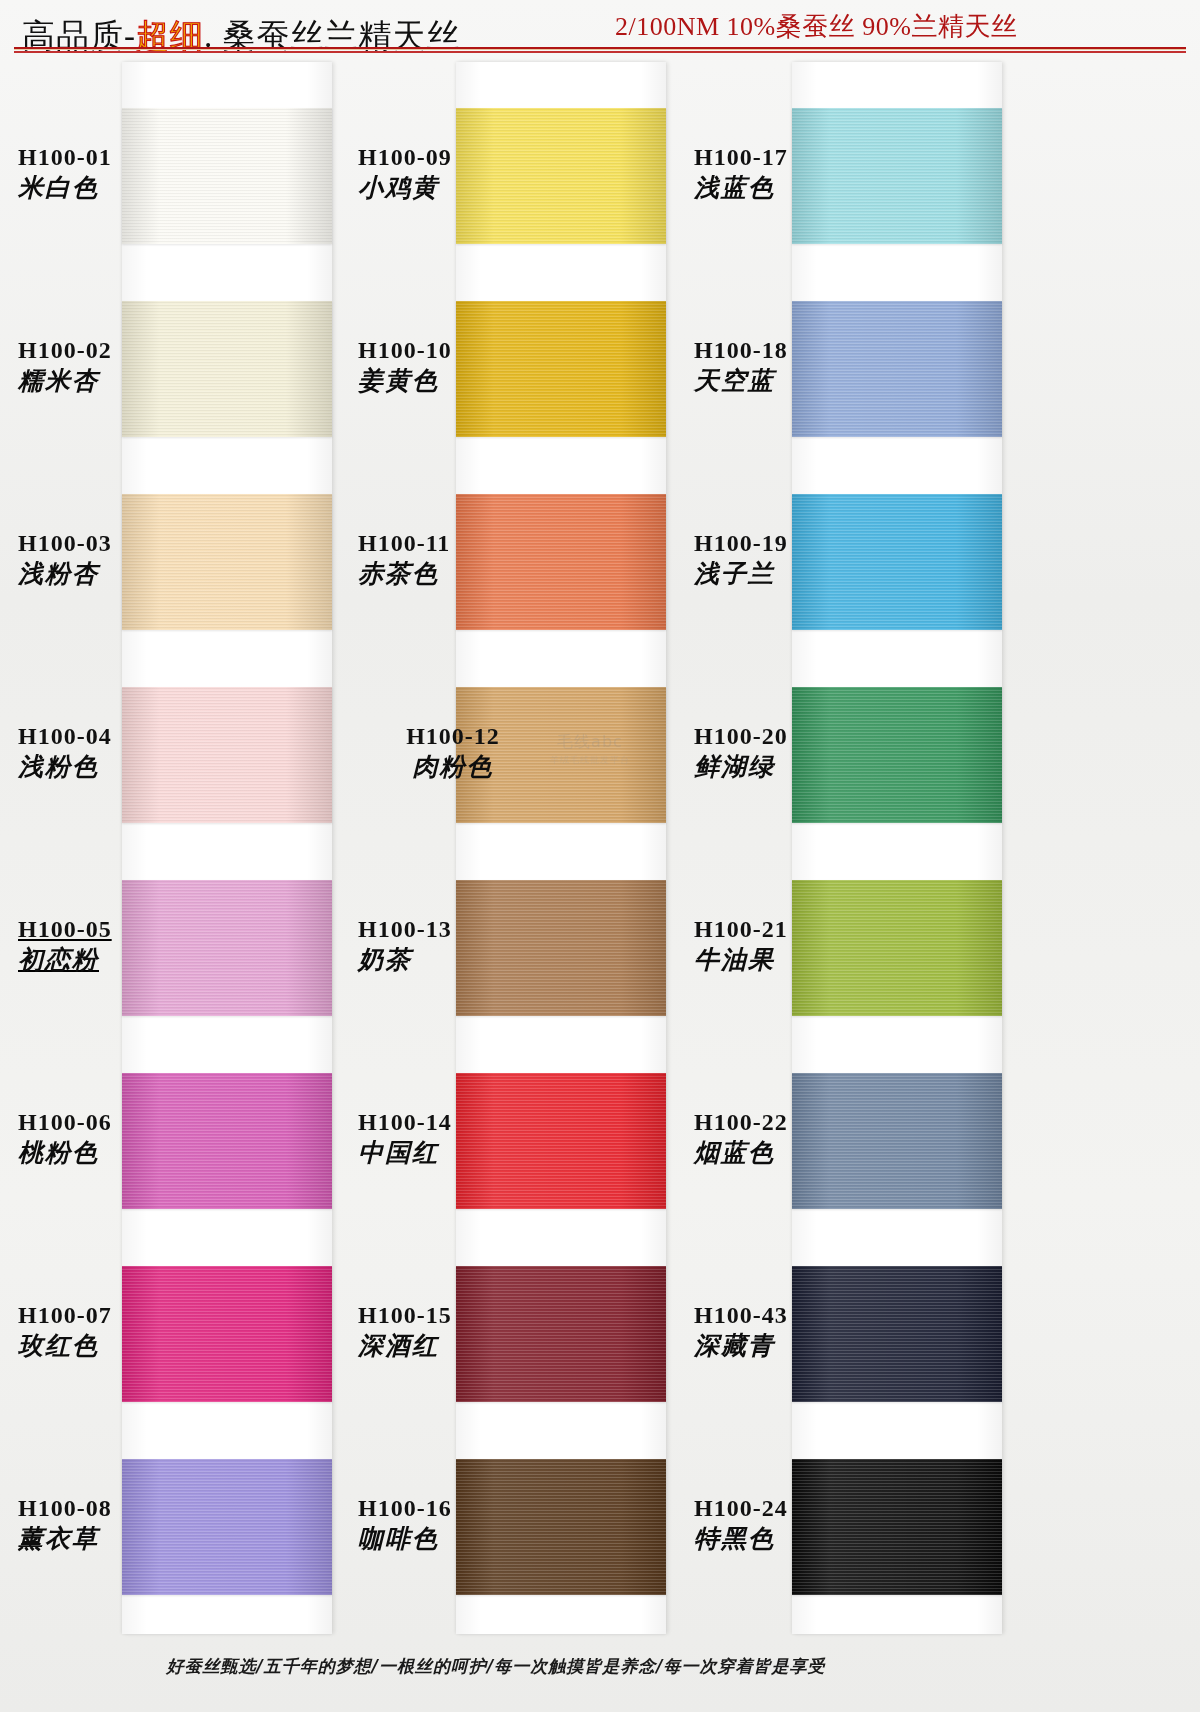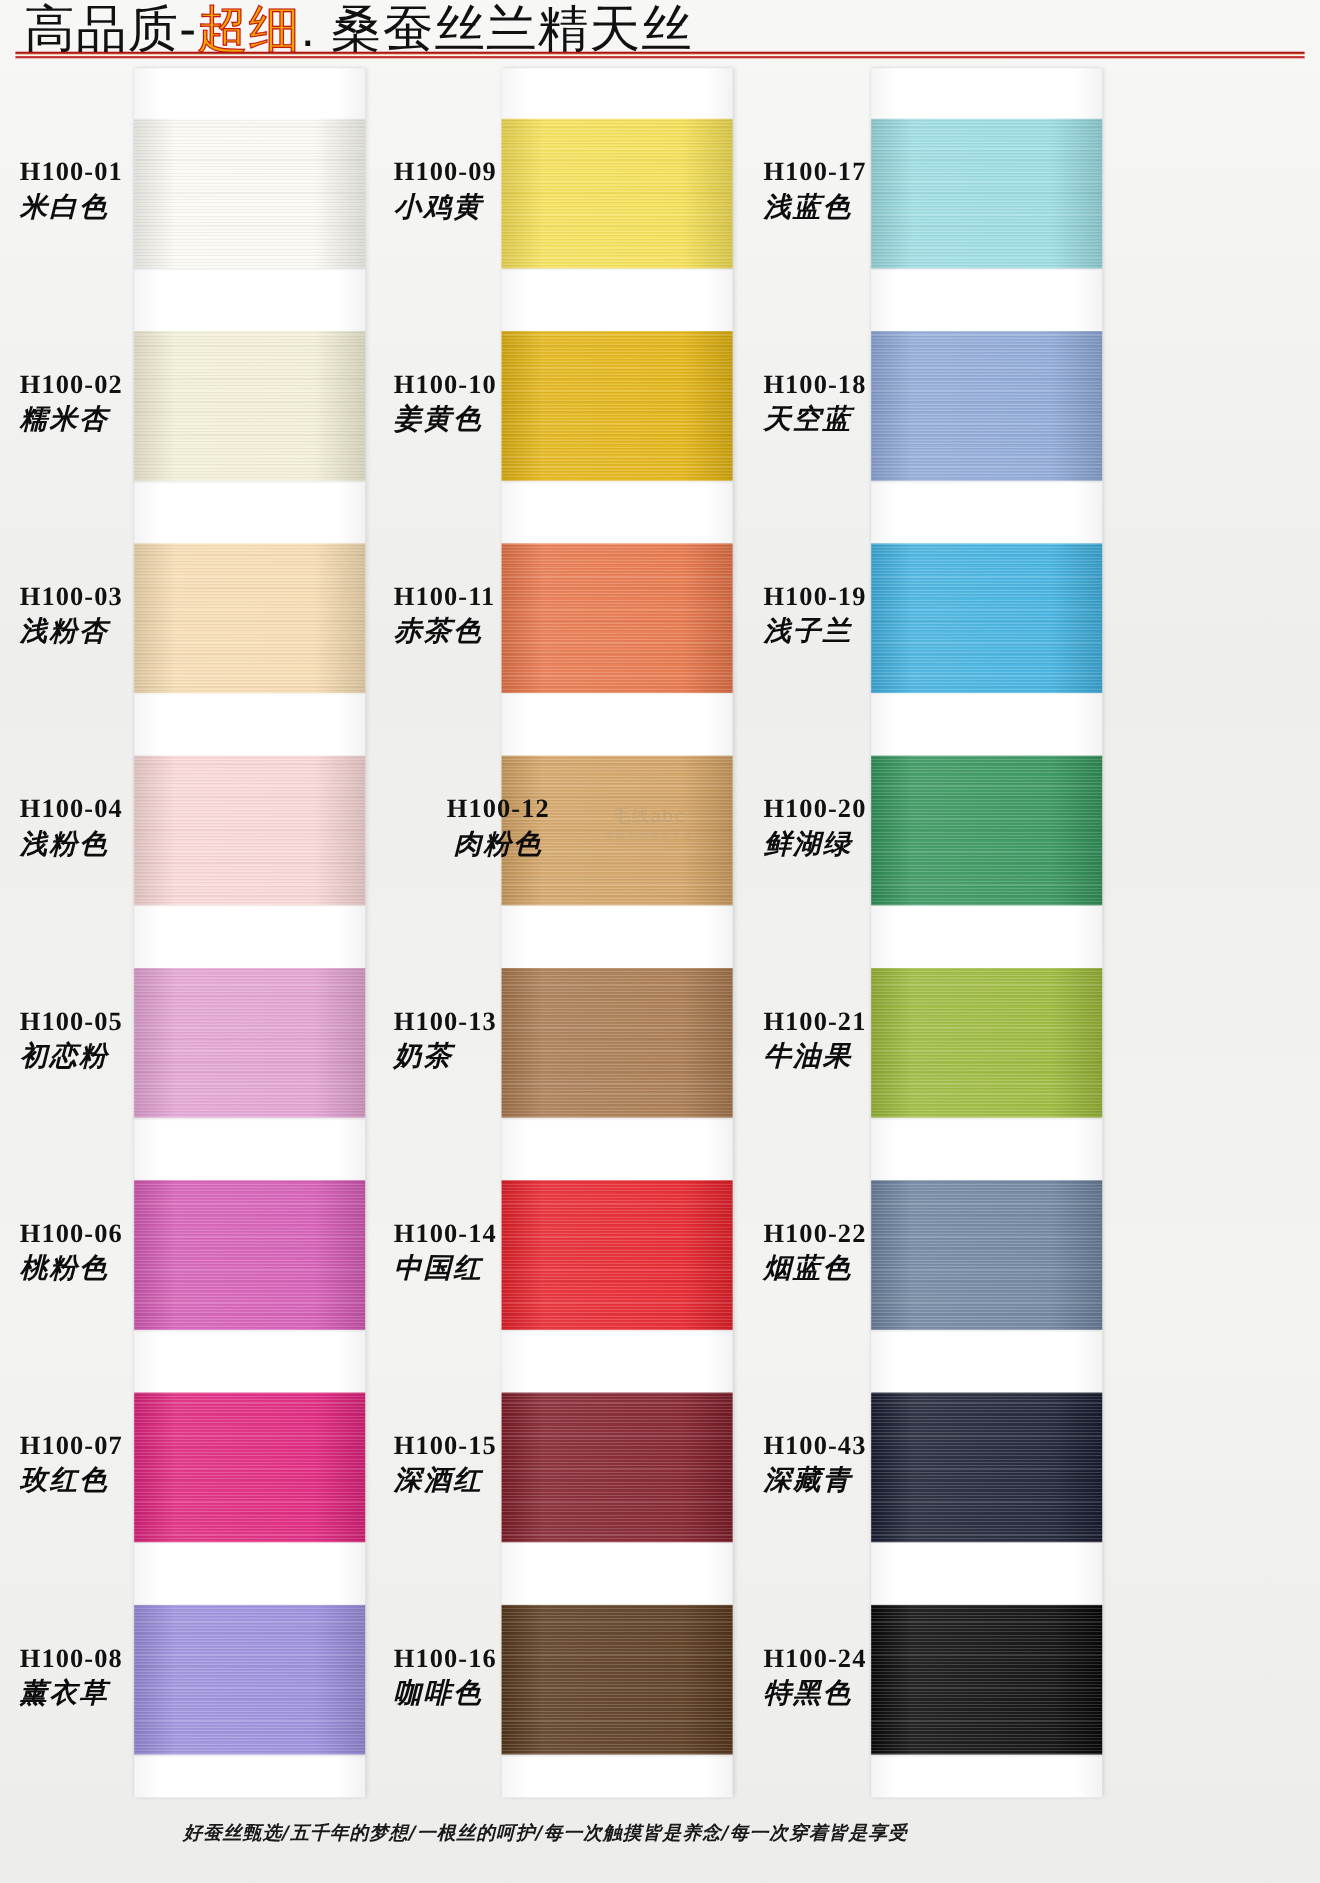--- a/index.html
+++ b/index.html
@@ -14,23 +14,23 @@
   .page{
     position:absolute;inset:0;
     background:
       linear-gradient(180deg,#f7f7f6 0%,#eeeeec 35%,#f3f3f1 70%,#ececea 100%);
   }
   
   .header{
     position:absolute;left:0;top:0;width:1200px;height:58px;
   }
   .title-left{
-    position:absolute;left:22px;top:6px;
-    font-size:46px;line-height:40px;
-    font-family:Liberation Sans, sans-serif;
+    position:absolute;left:22px;top:16px;
+    font-size:33px;line-height:40px;
+    font-family:Liberation Serif, serif;
     white-space:nowrap;
     color:#111;
     letter-spacing:1px;
   }
   .title-left .hl{
     color:#f0a500;
     -webkit-text-stroke:1px #c81414;
     text-shadow:0 0 1px #c81414;
   }
   .title-right{
@@ -131,20 +131,21 @@
 </style>
 </head>
 <body>
 
 <div class="page">
 
   <div class="header">
     <div class="title-left">
       <span>高品质-</span><span class="hl">超细</span><span>. 桑蚕丝兰精天丝</span>
     </div>
+    <div class="title-right">2/100NM  10%桑蚕丝  90%兰精天丝</div>
     <div class="rule">
       <div class="r1"></div>
       <div class="r3"></div>
       <div class="r2"></div>
     </div>
   </div>
 
   <div class="col" id="col-1"></div>
   <div class="col" id="col-2"></div>
   <div class="col" id="col-3"></div>
@@ -257,21 +258,21 @@
         <div class="cname">糯米杏</div>
       </div>
       <div class="label" style="left: 18px; top: 530px;">
         <div class="code">H100-03</div>
         <div class="cname">浅粉杏</div>
       </div>
       <div class="label" style="left: 18px; top: 723px;">
         <div class="code">H100-04</div>
         <div class="cname">浅粉色</div>
       </div>
-      <div class="label" style="left: 18px; top: 916px;">
+      <div class="label" style="left: 18px; top: 916px; text-decoration: underline;">
         <div class="code">H100-05</div>
         <div class="cname">初恋粉</div>
       </div>
       <div class="label" style="left: 18px; top: 1109px;">
         <div class="code">H100-06</div>
         <div class="cname">桃粉色</div>
       </div>
       <div class="label" style="left: 18px; top: 1302px;">
         <div class="code">H100-07</div>
         <div class="cname">玫红色</div>

